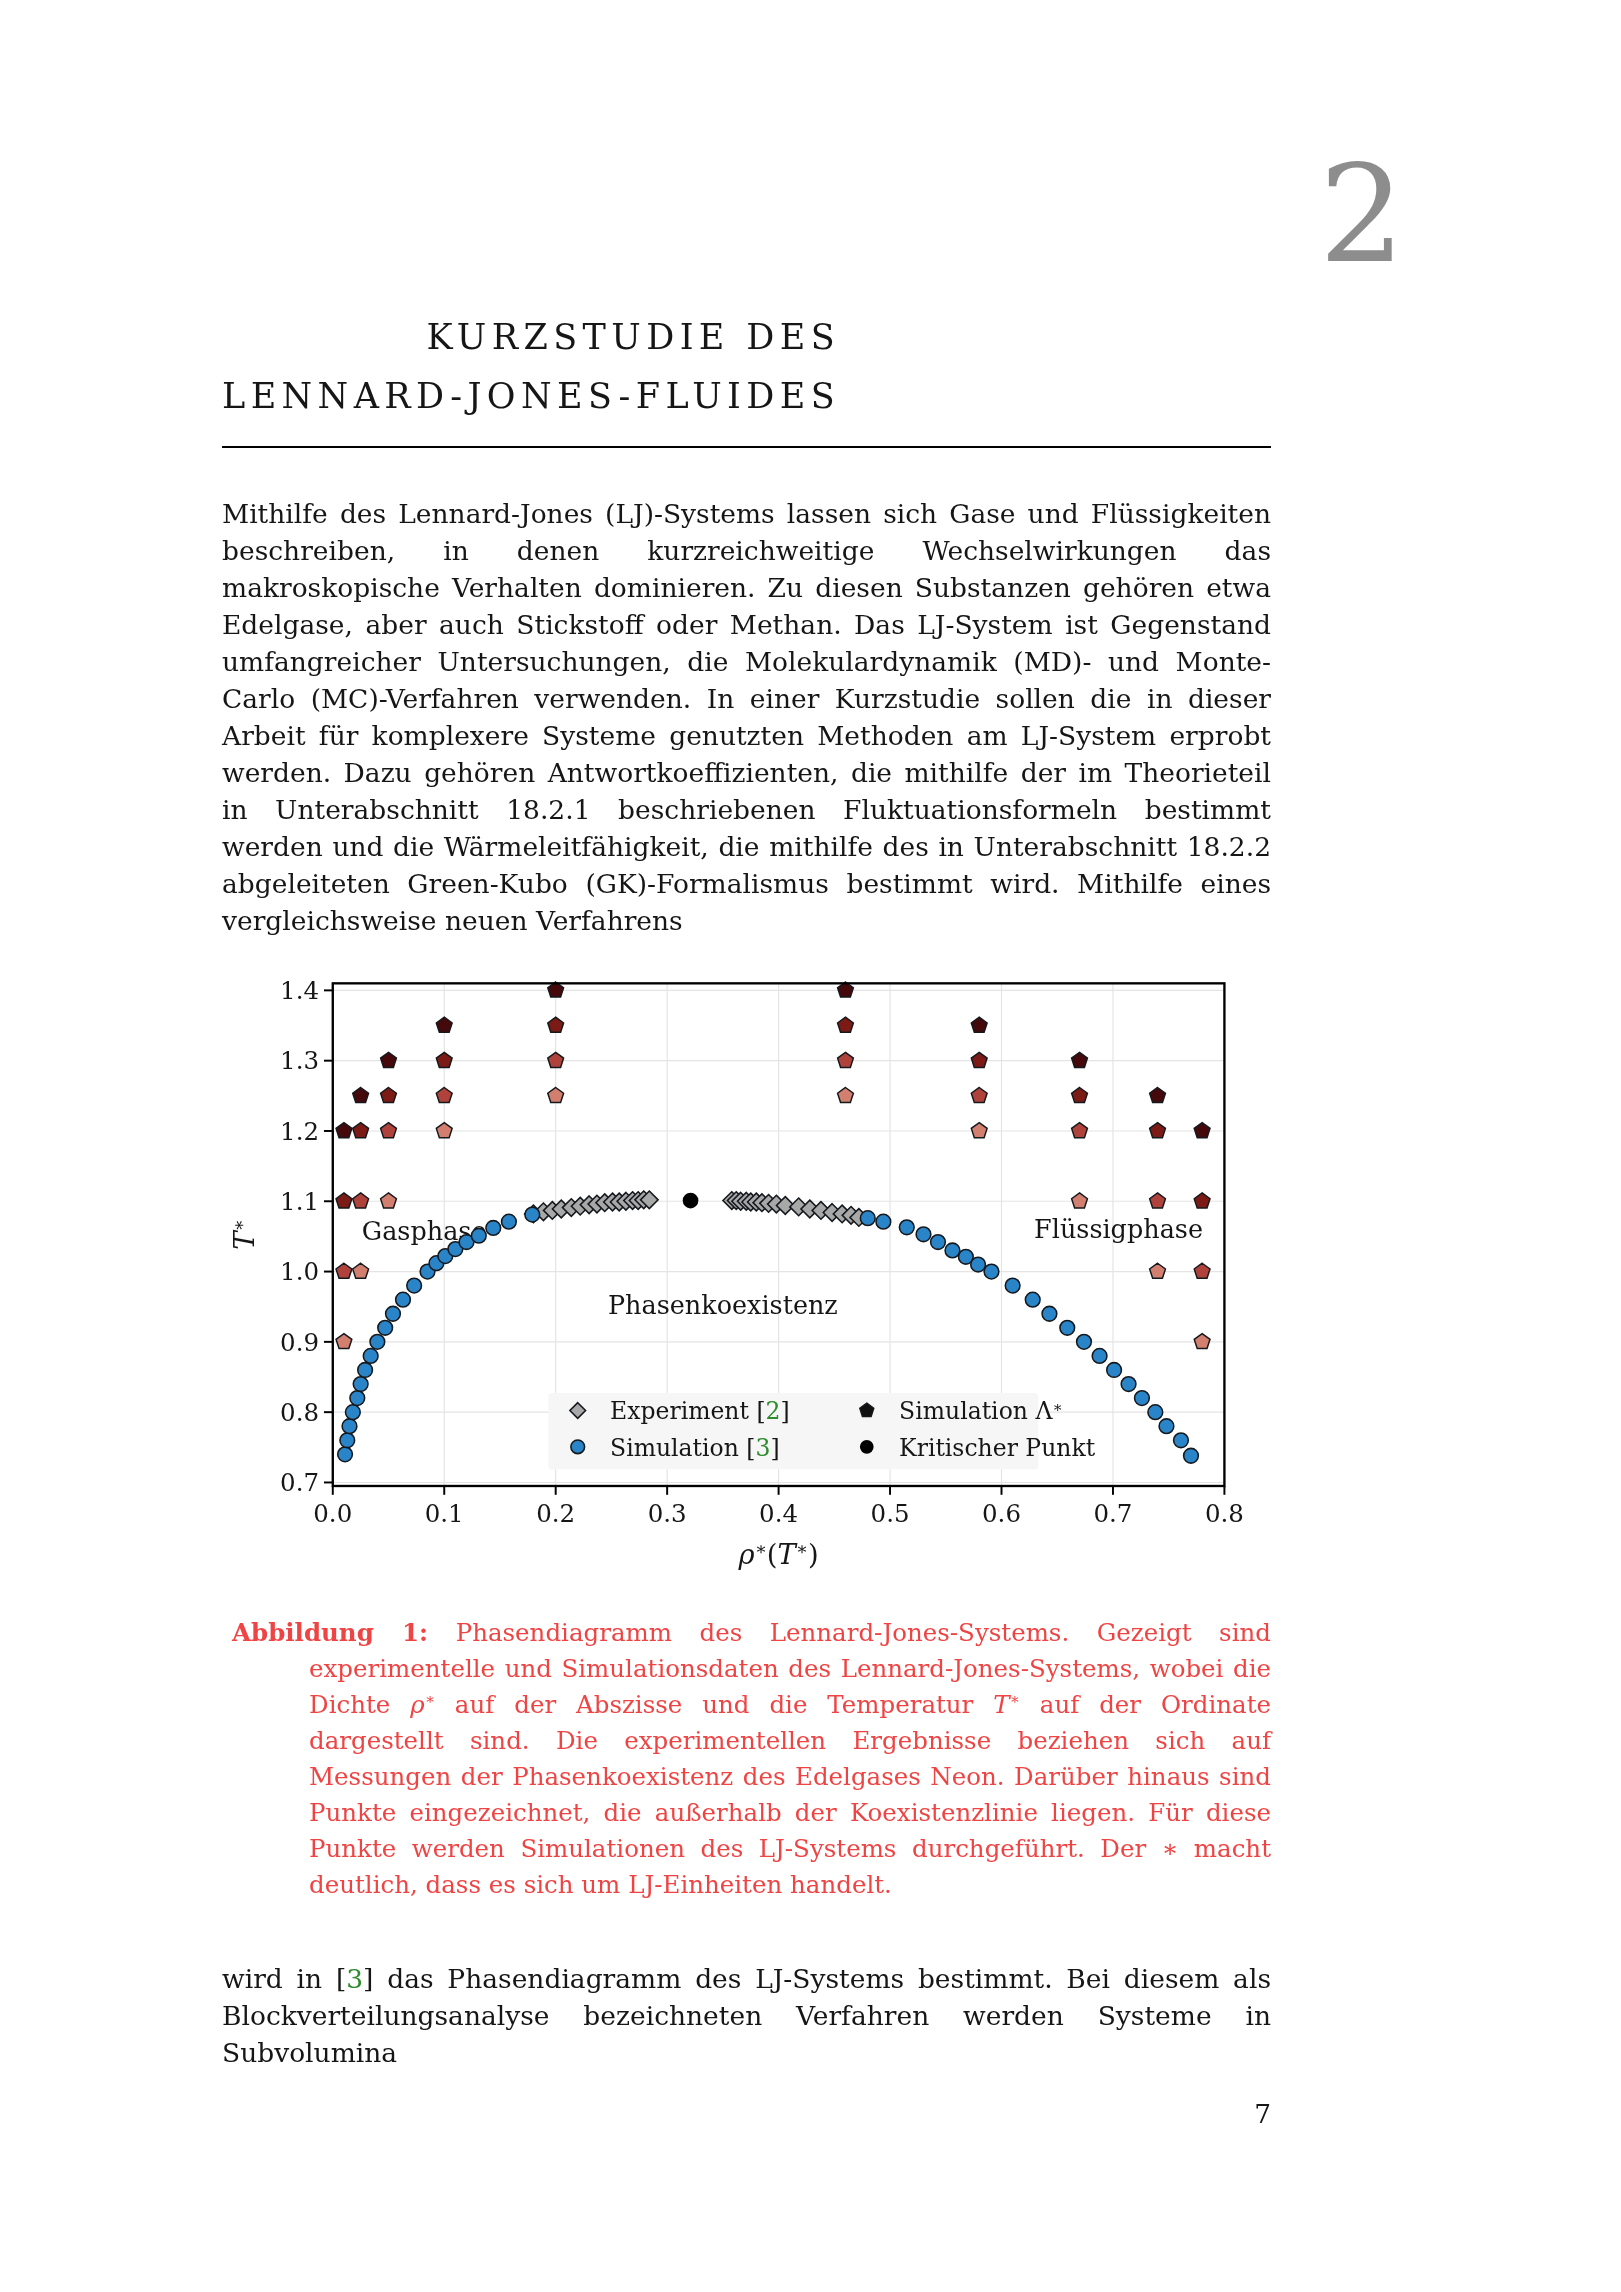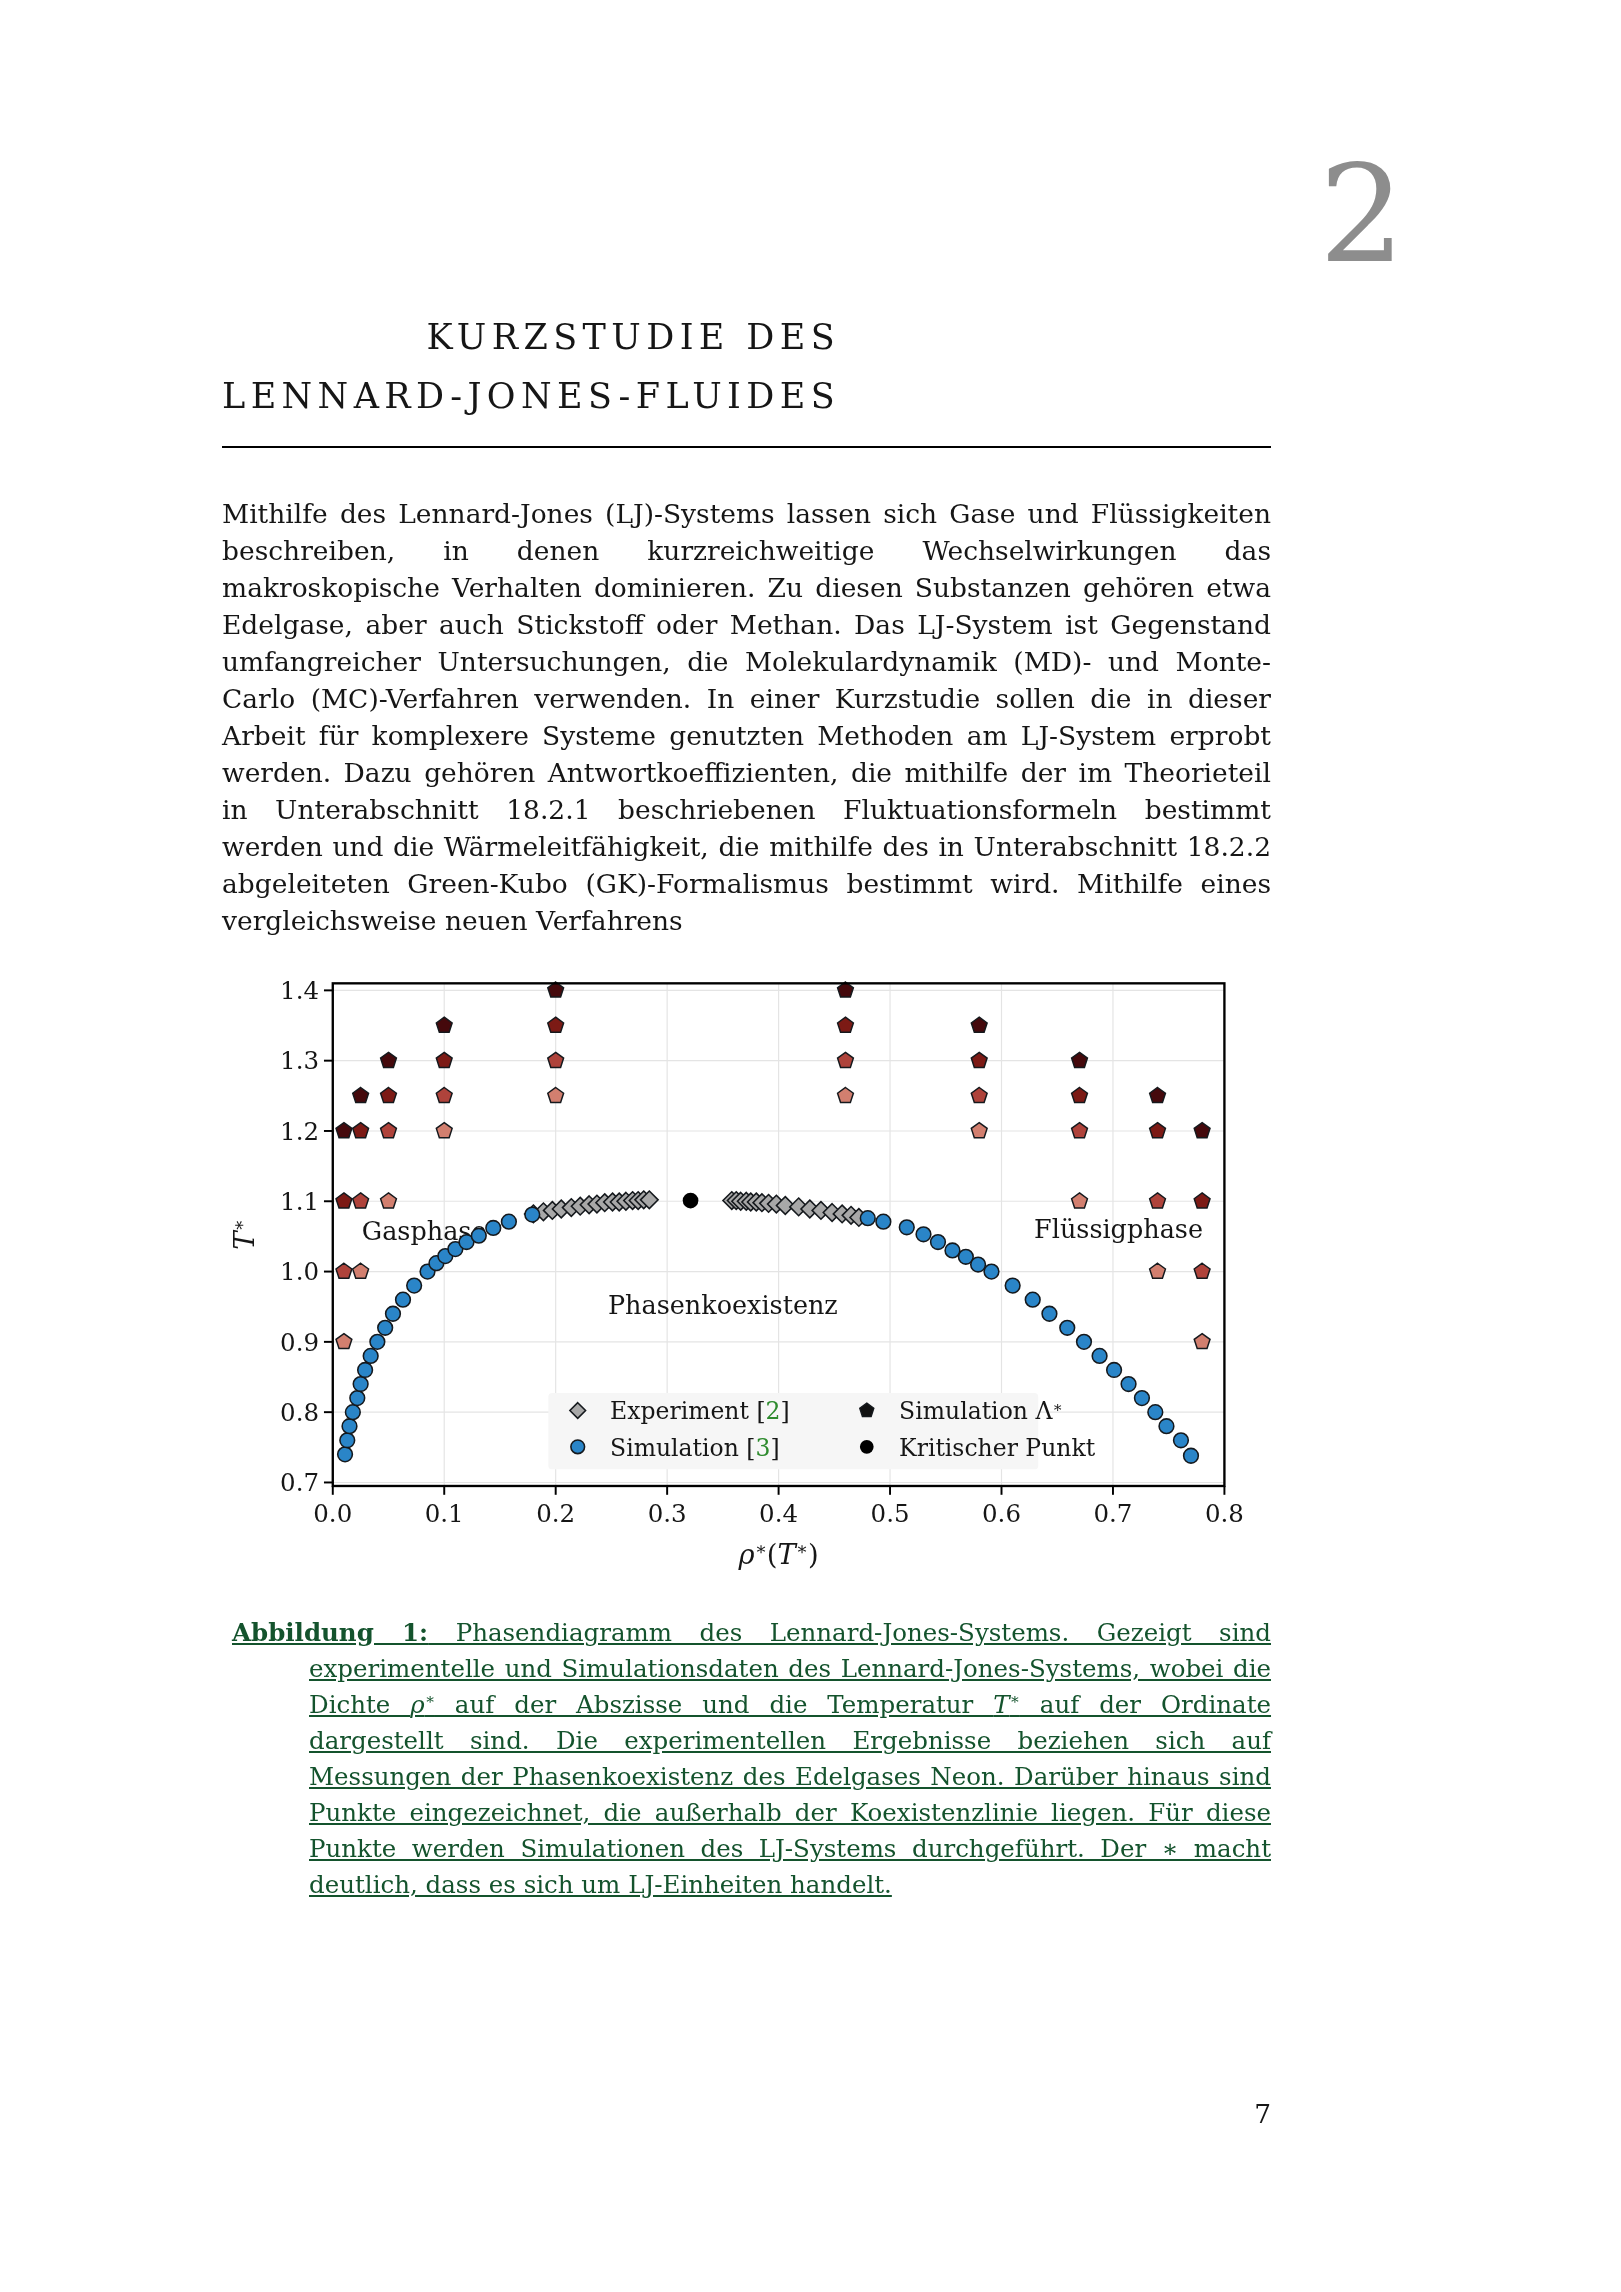--- a/index.html
+++ b/index.html
@@ -9,21 +9,21 @@
         color:#8d8d8d;font-family:"DejaVu Serif",serif;}
   .chapter-title{position:absolute;left:222px;top:308px;font-size:35px;line-height:59px;
         letter-spacing:5.4px;font-weight:400;color:#161616;text-align:right;}
   .title-rule{position:absolute;left:222px;top:446px;width:1049px;height:2px;background:#000;}
   .body-text{position:absolute;left:222px;width:1049px;font-size:26.5px;line-height:37px;
         text-align:justify;color:#161616;}
   #para1{top:468px;}
   #para2{top:1933px;}
   .figure-wrap{position:absolute;left:225px;top:949px;width:1068px;height:635px;}
   .caption{position:absolute;left:232px;top:1615px;width:1039px;font-size:24.5px;line-height:36px;
-        text-align:justify;color:#14532d;padding-left:77px;text-indent:-77px;box-sizing:border-box;text-decoration:underline;}
+        text-align:justify;color:#ef4444;padding-left:77px;text-indent:-77px;box-sizing:border-box;}
   .caption-label{font-weight:bold;}
   .it{font-style:italic;}
   .grn{color:#2e8b2e;}
   sup{font-size:62%;line-height:0;}
   .page-number{position:absolute;top:2098px;right:350px;font-size:26.5px;color:#161616;}
   svg text{font-family:"DejaVu Serif","Liberation Serif",serif;}
 </style>
 </head>
 <body>
 
@@ -238,17 +238,18 @@
         <text x="96" y="51.17482517482518" font-size="25" fill="#161616" text-anchor="end"><tspan font-size="25">1.4</tspan></text>
         <text x="565" y="628" font-size="28" fill="#161616" text-anchor="middle"><tspan font-size="28" font-style="italic">ρ</tspan><tspan dy="-9.24" font-size="18.2">∗</tspan><tspan dy="9.24" font-size="28">(</tspan><tspan font-size="28" font-style="italic">T</tspan><tspan dy="-9.24" font-size="18.2">∗</tspan><tspan dy="9.24" font-size="28">)</tspan></text>
         <text x="0" y="0" font-size="28" fill="#161616" text-anchor="middle" transform="translate(30 291.5) rotate(-90)"><tspan font-size="28" font-style="italic">T</tspan><tspan dy="-9.24" font-size="18.2">∗</tspan></text>
       </svg>
   </div>
 
   <div class="caption">
     <span class="caption-label">Abbildung 1:</span><span><span> Phasendiagramm des Lennard-Jones-Systems. Gezeigt sind experimentelle und Simulationsdaten des Lennard-Jones-Systems, wobei die Dichte </span><span class="it">ρ</span><sup>∗</sup><span> auf der Abszisse und die Temperatur </span><span class="it">T</span><sup>∗</sup><span> auf der Ordinate dargestellt sind. Die experimentellen Ergebnisse beziehen sich auf Messungen der Phasenkoexistenz des Edelgases Neon. Darüber hinaus sind Punkte eingezeichnet, die außerhalb der Koexistenzlinie liegen. Für diese Punkte werden Simulationen des LJ-Systems durchgeführt. Der ∗ macht deutlich, dass es sich um LJ-Einheiten handelt.</span></span>
   </div>
 
+  <p class="body-text" id="para2"><span>wird in [</span><span class="grn">3</span><span>] das Phasendiagramm des LJ-Systems bestimmt. Bei diesem als Blockverteilungsanalyse bezeichneten Verfahren werden Systeme in Subvolumina</span></p>
 
   <div class="page-number">7</div>
 
 </div>
 
 
 </body></html>

